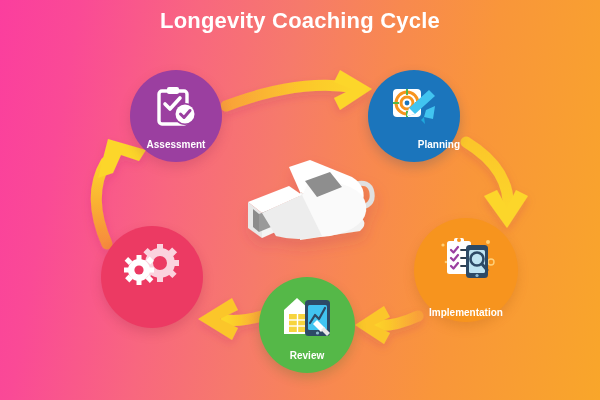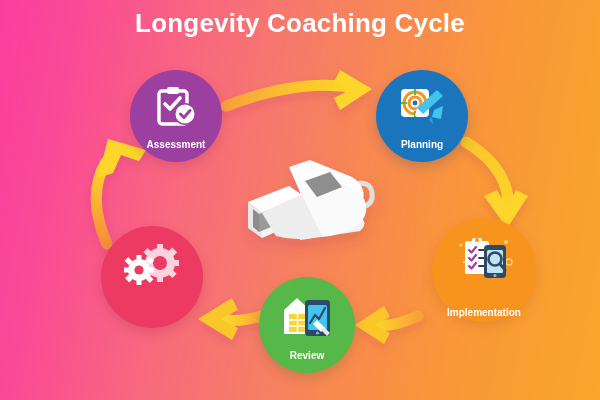--- a/index.html
+++ b/index.html
@@ -7,21 +7,21 @@
     width:600px;height:400px;overflow:hidden;
     font-family:"Liberation Sans",sans-serif;
   }
   #stage{
     position:relative;width:600px;height:400px;
     background:linear-gradient(100deg,#FB3E9E 0%,#FA4A96 12%,#F8677F 30%,#F67A6B 45%,#F8894F 60%,#F9963A 75%,#F9A62A 100%);
     overflow:hidden;
   }
   #title{
     position:absolute;left:0;top:8px;width:600px;text-align:center;
-    color:#ffffff;font-size:26px;font-weight:bold;letter-spacing:0.2px;
+    color:#ffffff;font-size:22px;font-weight:bold;letter-spacing:0.2px;
   }
   svg.layer{position:absolute;left:0;top:0;width:600px;height:400px;}
   .node{
     position:absolute;border-radius:50%;
     display:flex;flex-direction:column;align-items:center;justify-content:flex-end;
     box-sizing:border-box;
   }
   .node .lbl{
     color:#ffffff;font-size:10px;font-weight:bold;
     white-space:nowrap;text-align:center;line-height:1;
@@ -128,40 +128,40 @@
       <rect x="5" y="5" width="28" height="33" rx="3" fill="none" stroke="#FFFFFF" stroke-width="3.4"></rect>
       <rect x="13" y="1" width="12" height="7" rx="2" fill="#FFFFFF"></rect>
       <path d="M 11 18 L 16 23 L 26 12" fill="none" stroke="#FFFFFF" stroke-width="3.6" stroke-linecap="round" stroke-linejoin="round"></path>
       <circle cx="31" cy="28" r="11" fill="#9B3FA0"></circle>
       <circle cx="31" cy="28" r="9.5" fill="#FFFFFF"></circle>
       <path d="M 26.5 28 L 30 31.5 L 36 24.5" fill="none" stroke="#9B3FA0" stroke-width="3" stroke-linecap="round" stroke-linejoin="round"></path>
     </svg>
     <div class="lbl">Assessment</div>
   </div>
 
-  <div class="node" style="left:376px;top:70px;width:92px;height:92px;background:#1B75BC;padding-bottom:12px;
-              box-shadow:0 5px 12px rgba(20,60,110,0.22);">
+  <div class="node" style="left:368px;top:70px;width:92px;height:92px;background:#1B75BC;padding-bottom:12px;
+              box-shadow:0 5px 12px rgba(20,60,110,0.22);align-items:flex-end;">
     <svg class="ico" style="top:16px;" width="46" height="42" viewBox="0 0 46 42">
       <rect x="2" y="3" width="28" height="28" rx="4" fill="#FFFFFF"></rect>
       <circle cx="16" cy="17" r="11" fill="none" stroke="#F7941E" stroke-width="3"></circle>
       <circle cx="16" cy="17" r="6" fill="none" stroke="#F7941E" stroke-width="3"></circle>
       <circle cx="16" cy="17" r="2.4" fill="#1B75BC"></circle>
       <line x1="16" y1="3" x2="16" y2="9" stroke="#55B848" stroke-width="2"></line>
       <line x1="16" y1="25" x2="16" y2="31" stroke="#55B848" stroke-width="2"></line>
       <line x1="2" y1="17" x2="8" y2="17" stroke="#55B848" stroke-width="2"></line>
       <line x1="24" y1="17" x2="30" y2="17" stroke="#55B848" stroke-width="2"></line>
       <path d="M 38 4 L 44 10 L 24 28 L 16 30 L 18 22 Z" fill="#41C4F0"></path>
       <path d="M 16 30 L 18 22 L 24 28 Z" fill="#FFFFFF"></path>
       <path d="M 35 24 L 44 20 L 42 33 L 33 31 Z" fill="#41C4F0"></path>
       <path d="M 33 31 L 34 38 L 30 34 Z" fill="#1FA8DC"></path>
     </svg>
     <div class="lbl">Planning</div>
   </div>
 
-  <div class="node" style="left:432px;top:218px;width:104px;height:104px;background:#F7941E;padding-bottom:6px;
+  <div class="node" style="left:414px;top:218px;width:104px;height:104px;background:#F7941E;padding-bottom:6px;
               box-shadow:0 5px 12px rgba(160,80,10,0.20);">
     <svg class="ico" style="top:18px;" width="58" height="48" viewBox="0 0 58 48">
       <circle cx="6" cy="9" r="1.6" fill="#FFD07A"></circle>
       <circle cx="51" cy="6" r="2" fill="#FFD07A"></circle>
       <circle cx="54" cy="26" r="3" fill="none" stroke="#FFD07A" stroke-width="1.4"></circle>
       <circle cx="9" cy="26" r="1.3" fill="#FFD07A"></circle>
       <rect x="10" y="5" width="24" height="33" rx="2.5" fill="#FFFFFF"></rect>
       <rect x="17" y="2" width="10" height="6" rx="2" fill="#FFFFFF"></rect>
       <circle cx="22" cy="4" r="2" fill="#F7941E"></circle>
       <path d="M 14 14 L 16.5 16.5 L 21 11" fill="none" stroke="#9B3FA0" stroke-width="2.2" stroke-linecap="round" stroke-linejoin="round"></path>

